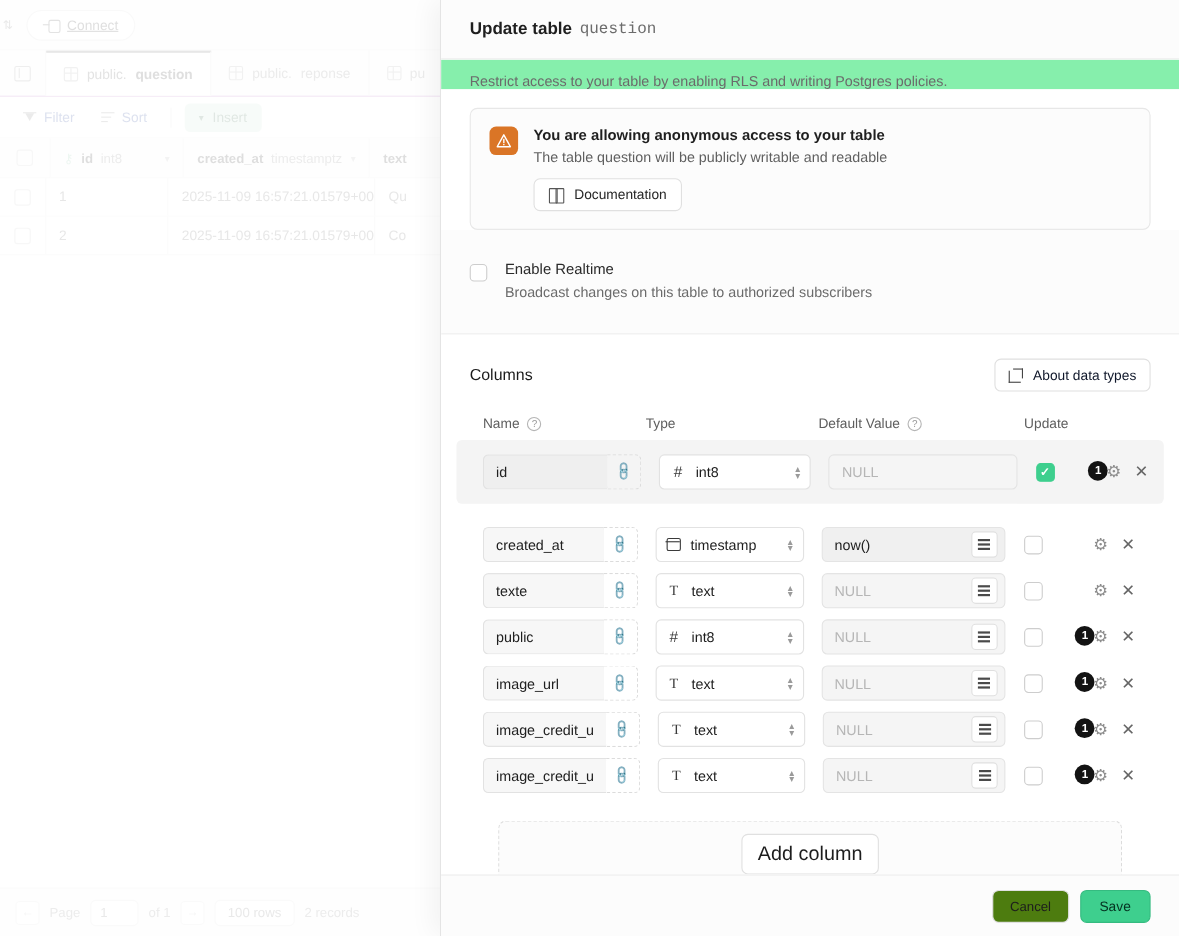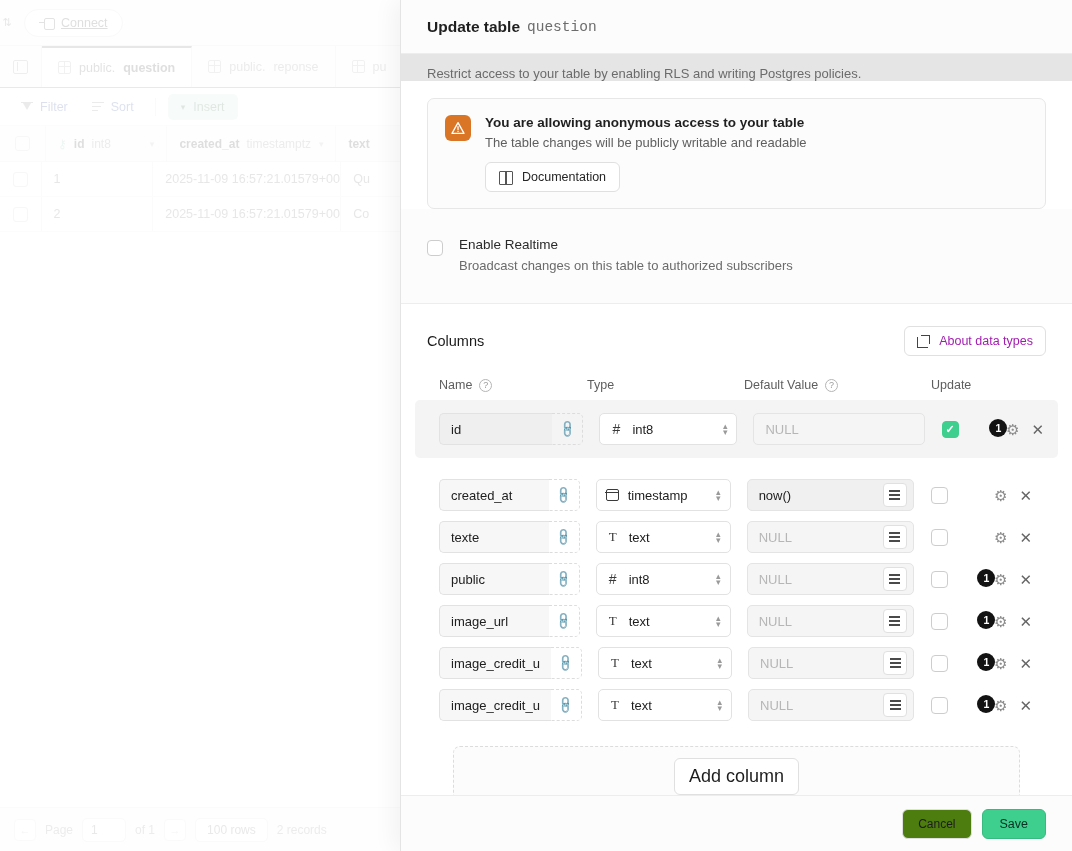--- a/index.html
+++ b/index.html
@@ -105,21 +105,21 @@
   }
   .panel-header {
     height:54px; flex:none; display:flex; align-items:center;
     padding: 0 26px; background:#fcfcfc; border-bottom:1px solid #ededed;
     position:relative; z-index:3;
   }
   .panel-header .t1 { font-size:15.5px; font-weight:700; color:#1f1f1f; }
   .panel-header .t2 { font-size:14.5px; color:#6c6c6c; font-family:"Liberation Mono", monospace; margin-left:7px;}
 
   .panel-body { flex:1; overflow:hidden; background:#fff; }
-  .rls-desc { font-size:13px; color:#6b6b6b; padding: 12px 0 0 26px; background:#e5e5e5;}
+  .rls-desc { font-size:13px; color:#6b6b6b; padding: 12px 0 0 26px; background:#86efac;}
   .warn-box {
     margin: 17px 26px 0 26px; border:1px solid #e7e7e7; border-radius:7px;
     background:#fcfcfc; padding: 16px 17px; display:flex; gap:14px;
   }
   .warn-icon {
     width:26px;height:26px;border-radius:6px;background:#da7526;flex:none;
     display:flex;align-items:center;justify-content:center;
   }
   .warn-title{font-size:13.5px;font-weight:700;color:#1f1f1f;}
   .warn-sub{font-size:13px;color:#5f5f5f;margin-top:5px;}
@@ -133,21 +133,21 @@
   .book-icon:before{left:0;} .book-icon:after{right:0;}
 
   .realtime-row{ display:flex; gap:16px; padding: 28px 26px 30px 26px; background:#fcfcfc; }
   .rt-chk{width:16px;height:16px;border:1.4px solid #cdcdcd;border-radius:4px;flex:none;margin-top:3px;background:#fff;}
   .rt-title{font-size:13.5px;color:#2a2a2a;}
   .rt-sub{font-size:13px;color:#6b6b6b;margin-top:6px;}
 
   .sect-columns { border-top:1px solid #ededed; padding: 22px 26px 0 26px; background:#fff;}
   .cols-head{display:flex;align-items:center;justify-content:space-between;}
   .cols-title{font-size:14.5px;color:#1b1b1b;font-weight:400;}
-  .adt-btn{display:inline-flex;align-items:center;gap:9px;border:1px solid #e0e0e0;border-radius:6px;background:#fff;padding:7px 12px;font-size:12.5px;color:#a21caf;}
+  .adt-btn{display:inline-flex;align-items:center;gap:9px;border:1px solid #e0e0e0;border-radius:6px;background:#fff;padding:7px 12px;font-size:12.5px;color:#0f172a;}
   .ext-icon{width:13px;height:13px;position:relative;flex:none;}
   .ext-icon:before{content:"";position:absolute;left:0;bottom:0;width:10px;height:10px;border:1.3px solid #444;border-top:none;border-right:none;}
   .ext-icon:after{content:"";position:absolute;right:0;top:0;width:8px;height:8px;border-top:1.3px solid #444;border-right:1.3px solid #444;}
 
   .col-grid-head{ display:flex; align-items:center; margin-top:22px; padding-left:12px; }
   .ch { font-size:12.5px; color:#5e5e5e; display:flex; align-items:center; gap:7px;}
   .w-name{width:148px;} .w-type{width:157px;} .w-def{width:187px;} .w-prim{width:66px;}
   .qmark{width:13px;height:13px;border-radius:50%;border:1.2px solid #b5b5b5;color:#9a9a9a;font-size:9px;display:flex;align-items:center;justify-content:center;line-height:1;}
 
   .col-rows{ margin-top:8px; }
@@ -332,21 +332,21 @@
       <div class="warn-box">
         <div class="warn-icon">
           <svg width="14" height="14" viewBox="0 0 14 14" aria-hidden="true">
             <path d="M7 1.6 L13 12.4 L1 12.4 Z" fill="none" stroke="#ffffff" stroke-width="1.3" stroke-linejoin="round"></path>
             <rect x="6.4" y="5.2" width="1.25" height="3.9" fill="#ffffff"></rect>
             <rect x="6.4" y="9.8" width="1.25" height="1.25" fill="#ffffff"></rect>
           </svg>
         </div>
         <div>
           <div class="warn-title">You are allowing anonymous access to your table</div>
-          <div class="warn-sub">The table changes will be publicly writable and readable</div>
+          <div class="warn-sub">The table question will be publicly writable and readable</div>
           <div class="doc-btn">
             <span class="book-icon"></span>
             <span>Documentation</span>
           </div>
         </div>
       </div>
 
       <div class="realtime-row">
         <span class="rt-chk"></span>
         <div>

